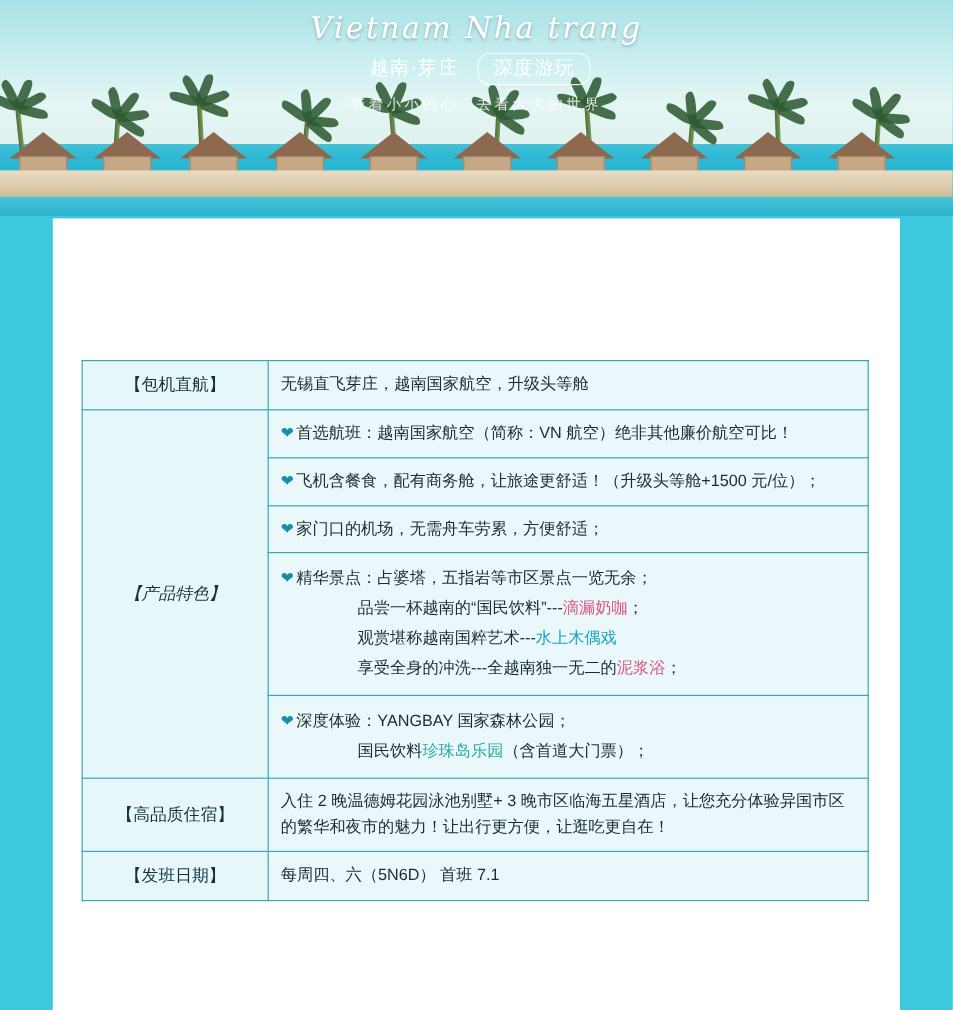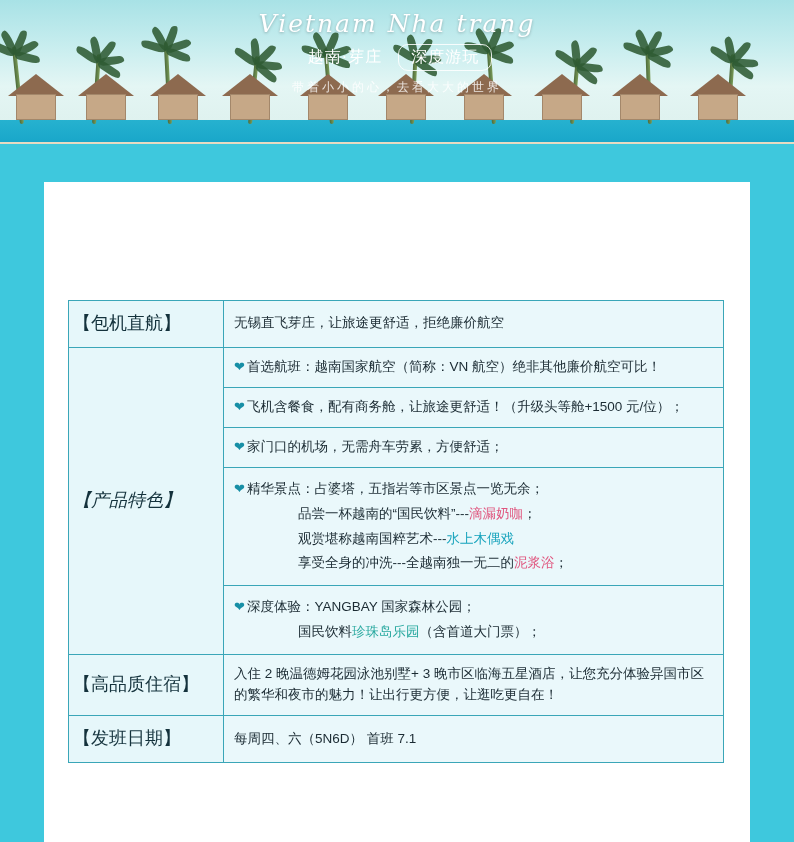--- a/index.html
+++ b/index.html
@@ -12,21 +12,21 @@
     background: #3ec8dd;
     font-family: "Liberation Sans", sans-serif;
     overflow: hidden;
     position: relative;
   }
 
   
   .hero {
     position: relative;
     width: 794px;
-    height: 144px;
+    height: 180px;
     overflow: hidden;
     background: linear-gradient(to bottom, #9fe3e8 0%, #bfeef0 38%, #7fd7de 52%, #2fb9d4 72%, #18a6c9 100%);
   }
   
   .hero-sky {
     position: absolute;
     left: 0; top: 0;
     width: 794px; height: 120px;
     background: linear-gradient(to bottom, #a8e2e6 0%, #cdeff0 45%, #e4f6f4 72%, #dff2ef 100%);
   }
@@ -181,22 +181,22 @@
     border: 1px solid #3aa6b8;
     vertical-align: middle;
     padding: 9px 10px;
     font-size: 13.5px;
     color: #1b2b33;
     line-height: 1.55;
   }
   .spec-table td.label {
     width: 146px;
     background: #e6f7fa;
-    text-align: left;
-    font-size: 18px;
+    text-align: center;
+    font-size: 14px;
     color: #14323c;
     padding: 9px 4px;
   }
   .spec-table td.value {
     background: #eaf8fb;
   }
   .row-feature-label {
     background: #e6f7fa;
     font-style: italic;
   }
@@ -339,21 +339,21 @@
   </div>
 </div>
 
 <div class="sheet">
 
   <table class="spec-table">
     <tbody>
 
       <tr>
         <td class="label cell-tight">【包机直航】</td>
-        <td class="value cell-tight">无锡直飞芽庄，让旅途更舒适，拒绝廉价航空</td>
+        <td class="value cell-tight">无锡直飞芽庄，越南国家航空，升级头等舱</td>
       </tr>
 
       <tr>
         <td class="label row-feature-label" rowspan="5">【产品特色】</td>
         <td class="value cell-tight">
           <span class="heart">❤</span><span>首选航班：越南国家航空（简称：VN 航空）绝非其他廉价航空可比！</span>
         </td>
       </tr>
       <tr>
         <td class="value cell-tight">

